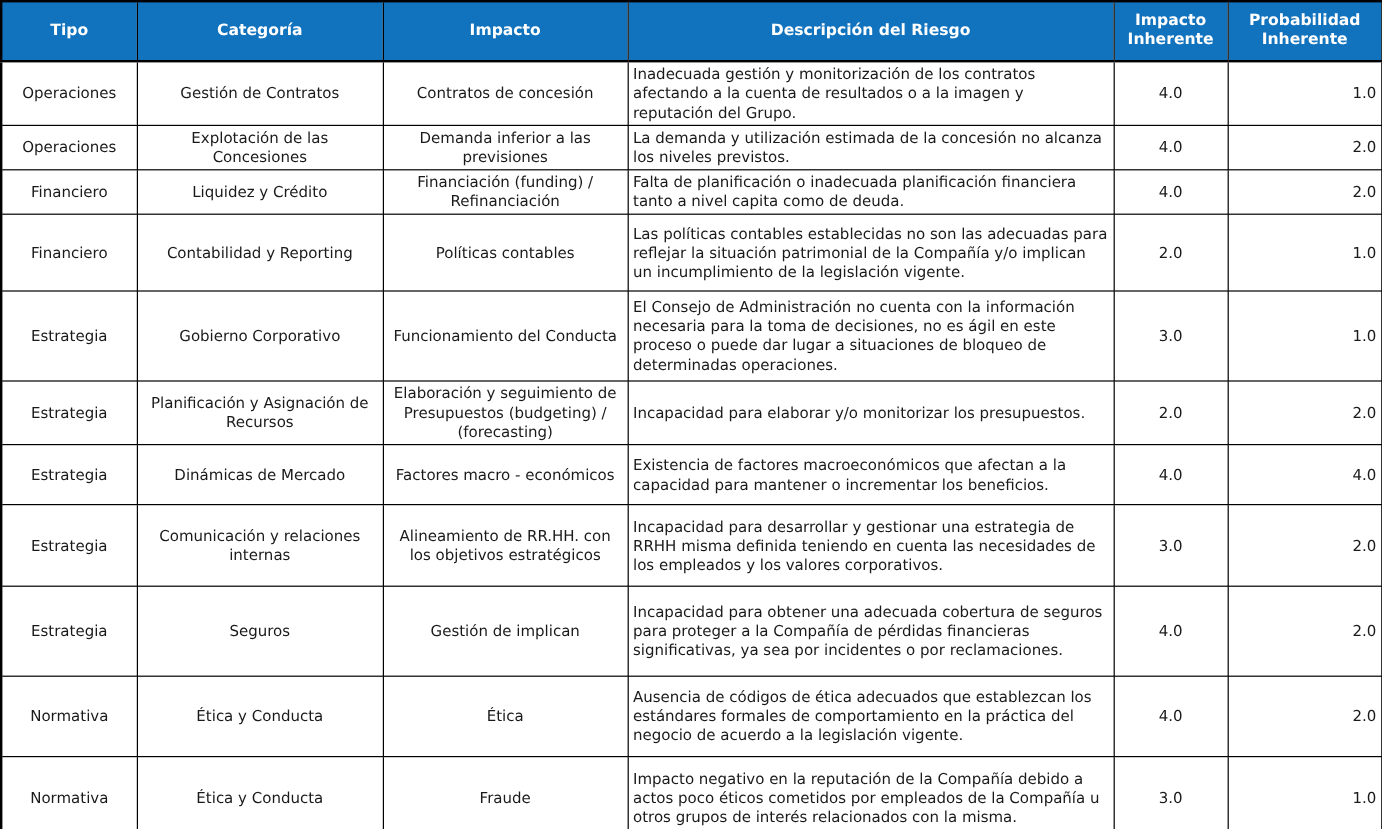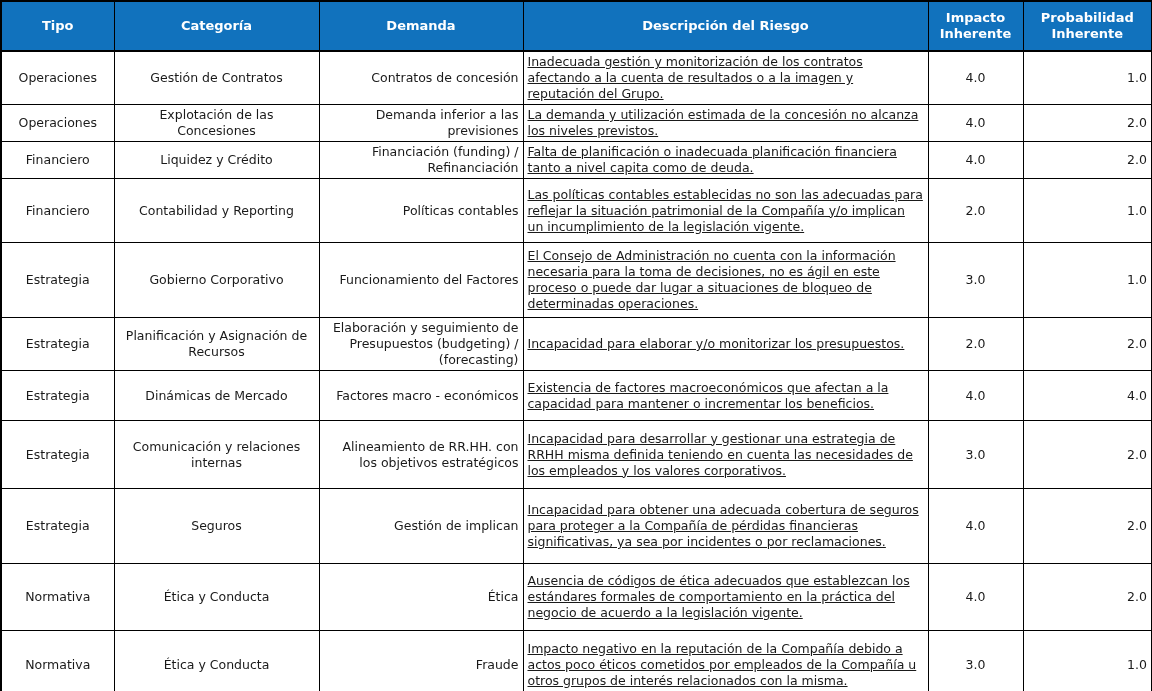--- a/index.html
+++ b/index.html
@@ -40,43 +40,43 @@
   table.risk-table td {
     color: #1a1a1a;
     font-size: 12.5px;
     line-height: 1.28;
     vertical-align: middle;
     padding: 2px 4px;
     background: #ffffff;
   }
   td.col-tipo     { text-align: center; margin-top: 17px; }
   td.col-cat      { text-align: center; }
-  td.col-riesgo   { text-align: right; }
-  td.col-desc     { text-align: left; text-decoration: underline; }
+  td.col-riesgo   { text-align: center; }
+  td.col-desc     { text-align: left; }
   td.col-impacto  { text-align: center; }
   td.col-prob     { text-align: right; }
 </style>
 </head>
 <body>
 
 <div class="risk-table-wrap">
   <table class="risk-table">
     <colgroup>
       <col style="width:113px">
       <col style="width:205px">
       <col style="width:204px">
       <col style="width:405px">
       <col style="width:95px">
       <col style="width:129px">
     </colgroup>
     <thead>
       <tr style="height:50px">
           <th>Tipo</th>
           <th>Categoría</th>
-          <th>Demanda</th>
+          <th>Impacto</th>
           <th>Descripción del Riesgo</th>
           <th>Impacto Inherente</th>
           <th>Probabilidad Inherente</th>
         </tr>
     </thead>
     <tbody>
         <tr style="height: 52px;">
           <td class="col-tipo">Operaciones</td>
           <td class="col-cat">Gestión de Contratos</td>
           <td class="col-riesgo">Contratos de concesión</td>
@@ -104,21 +104,21 @@
           <td class="col-tipo">Financiero</td>
           <td class="col-cat">Contabilidad y Reporting</td>
           <td class="col-riesgo">Políticas contables</td>
           <td class="col-desc">Las políticas contables establecidas no son las adecuadas para reflejar la situación patrimonial de la Compañía y/o implican un incumplimiento de la legislación vigente.</td>
           <td class="col-impacto">2.0</td>
           <td class="col-prob">1.0</td>
         </tr>
         <tr style="height: 75px;">
           <td class="col-tipo">Estrategia</td>
           <td class="col-cat">Gobierno Corporativo</td>
-          <td class="col-riesgo">Funcionamiento del Factores</td>
+          <td class="col-riesgo">Funcionamiento del Conducta</td>
           <td class="col-desc">El Consejo de Administración no cuenta con la información necesaria para la toma de decisiones, no es ágil en este proceso o puede dar lugar a situaciones de bloqueo de determinadas operaciones.</td>
           <td class="col-impacto">3.0</td>
           <td class="col-prob">1.0</td>
         </tr>
         <tr style="height: 49px;">
           <td class="col-tipo">Estrategia</td>
           <td class="col-cat">Planificación y Asignación de Recursos</td>
           <td class="col-riesgo">Elaboración y seguimiento de Presupuestos (budgeting) / (forecasting)</td>
           <td class="col-desc">Incapacidad para elaborar y/o monitorizar los presupuestos.</td>
           <td class="col-impacto">2.0</td>

